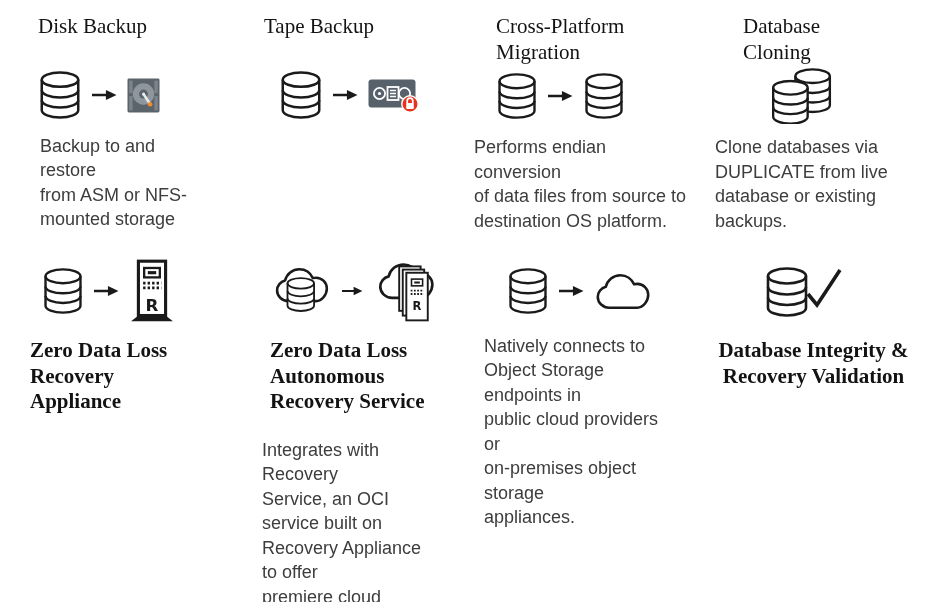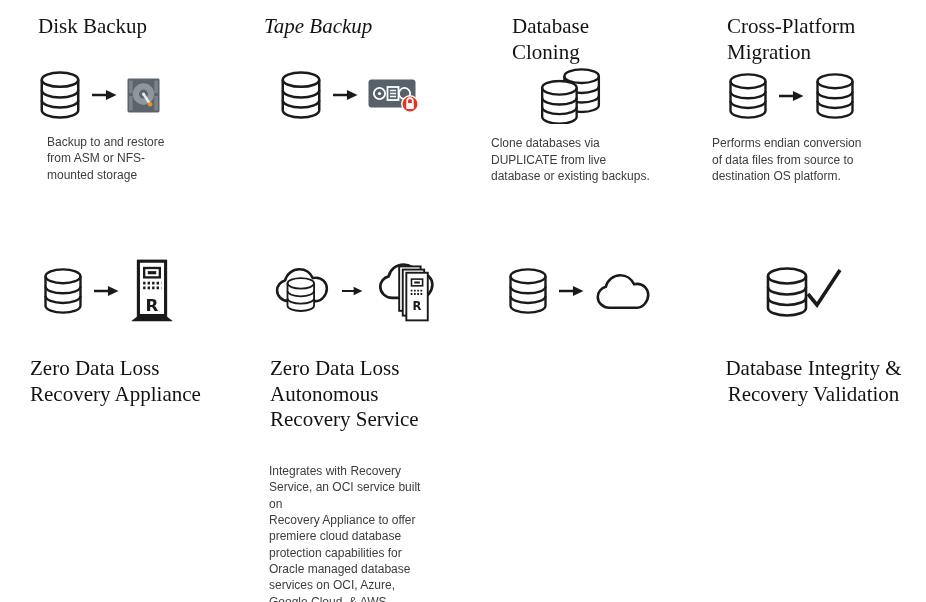--- a/index.html
+++ b/index.html
@@ -16,37 +16,37 @@
   }
   .card{box-sizing:border-box;}
   .title{
     font-family:"Liberation Serif","DejaVu Serif",serif;
     font-weight:400;
     font-size:21px;line-height:1.22;
     color:var(--title_text,#131313);
     margin:0;white-space:pre-line;
   }
   .desc{
-    font-size:12px;line-height:1.36;
+    font-size:18px;line-height:1.36;
     color:var(--body_text,#3d3d3d);
-    margin:9px;white-space:pre-line;
+    margin:2px;white-space:pre-line;
   }
   .iconrow{display:flex;align-items:center;gap:10px;}
   .ink{color:var(--icon_line,#1a1a1a);}
   
   .row1 .title{margin-top:14px;min-height:50px;}
   .row1 .iconrow{height:58px;margin-top:2px;}
   .row1 .desc{margin-top:10px;}
   
   .row2{padding-top:10px;}
   .row2 .iconrow{height:82px;}
-  .row2 .title{margin-top:24px;min-height:98px;}
+  .row2 .title{margin-top:6px;min-height:98px;font-weight:bold;}
   
   .card1{padding-left:38px;padding-right:26px;}
-  .card2{padding-left:2px;padding-right:30px;font-style:italic;}
+  .card2{padding-left:2px;padding-right:30px;}
   .card2 .title{margin-left:31px;} .card2 .iconrow{margin-left:46px;}
   .card3{padding-left:19px;padding-right:22px;}
   .card3 .title{margin-left:30px;} .card3 .iconrow{margin-left:57px;}
   .card4{padding-left:9px;padding-right:4px;}
   .card4 .title{margin-left:24px;} .card4 .iconrow{margin-left:24px;}
   .card5{padding-left:28px;padding-right:24px;}
   .card5 .title{margin-left:2px;} .card5 .iconrow{margin-left:14px;}
   .card6{padding-left:29px;padding-right:22px;}
   .card6 .title{margin-left:10px;} .card6 .iconrow{margin-left:12px;}
   .card7{padding-left:19px;padding-right:24px;}
@@ -133,51 +133,51 @@
           <circle cx="36.5" cy="16.5" r="5.6" fill="none" style="stroke:var(--tape_detail_white,#fff)" stroke-width="1.8"></circle>
           <g>
             <circle cx="42" cy="27" r="8.2" style="fill:var(--lock_red,#e8321f);stroke:#fff" stroke-width="1.4"></circle>
             <path d="M39.2 26.4 v-2.4 a2.8 2.8 0 0 1 5.6 0 v2.4" style="stroke:var(--tape_detail_white,#fff)" stroke-width="1.7" fill="none"></path>
             <rect x="38.2" y="26" width="7.6" height="6" rx="1" style="fill:var(--tape_detail_white,#fff)"></rect>
           </g>
         </svg>
       </div>
     </div>
 
+    <div class="card row1 card4">
+      <h2 class="title">Cross-Platform
+Migration</h2>
+      <div class="iconrow">
+        <svg class="ink" width="42" height="46" viewBox="0 0 44 50">
+            <use href="#sym-db"></use>
+          </svg>
+        <svg class="ink" width="25" height="12" viewBox="0 0 26 12">
+            <use href="#sym-arrow"></use>
+          </svg>
+        <svg class="ink" width="42" height="46" viewBox="0 0 44 50">
+            <use href="#sym-db"></use>
+          </svg>
+      </div>
+      <p class="desc">Performs endian conversion
+of data files from source to
+destination OS platform.</p>
+    </div>
+
     <div class="card row1 card3">
       <h2 class="title">Database
 Cloning</h2>
       <div class="iconrow">
         <svg class="ink" width="64" height="56" viewBox="0 0 66 58">
           <use href="#sym-db" x="23" y="0" width="42" height="47"></use>
           <use href="#sym-db" x="0" y="12" width="42" height="47"></use>
         </svg>
       </div>
       <p class="desc">Clone databases via
 DUPLICATE from live
 database or existing backups.</p>
-    </div>
-
-    <div class="card row1 card4">
-      <h2 class="title">Cross-Platform
-Migration</h2>
-      <div class="iconrow">
-        <svg class="ink" width="42" height="46" viewBox="0 0 44 50">
-            <use href="#sym-db"></use>
-          </svg>
-        <svg class="ink" width="25" height="12" viewBox="0 0 26 12">
-            <use href="#sym-arrow"></use>
-          </svg>
-        <svg class="ink" width="42" height="46" viewBox="0 0 44 50">
-            <use href="#sym-db"></use>
-          </svg>
-      </div>
-      <p class="desc">Performs endian conversion
-of data files from source to
-destination OS platform.</p>
     </div>
 
     <div class="card row2 card5">
       <div class="iconrow">
         <svg class="ink" width="42" height="46" viewBox="0 0 44 50">
             <use href="#sym-db"></use>
           </svg>
         <svg class="ink" width="25" height="12" viewBox="0 0 26 12">
             <use href="#sym-arrow"></use>
           </svg>
@@ -230,20 +230,25 @@
         <svg class="ink" width="42" height="46" viewBox="0 0 44 50">
             <use href="#sym-db"></use>
           </svg>
         <svg class="ink" width="25" height="12" viewBox="0 0 26 12">
             <use href="#sym-arrow"></use>
           </svg>
         <svg class="ink" width="58" height="40" viewBox="0 0 60 42">
             <use href="#sym-cloud"></use>
           </svg>
       </div>
+      <p class="desc">Natively connects to
+Object Storage endpoints in
+public cloud providers or
+on-premises object storage
+appliances.</p>
     </div>
 
     <div class="card row2 card8">
       <div class="iconrow">
         <svg class="ink" width="78" height="52" viewBox="0 0 78 52">
           <use href="#sym-db" x="0" y="2" width="44" height="50"></use>
           <path d="M43 29 L52 40 L75 5" stroke="currentColor" stroke-width="3.6" fill="none"></path>
         </svg>
       </div>
       <h2 class="title">Database Integrity &amp;

